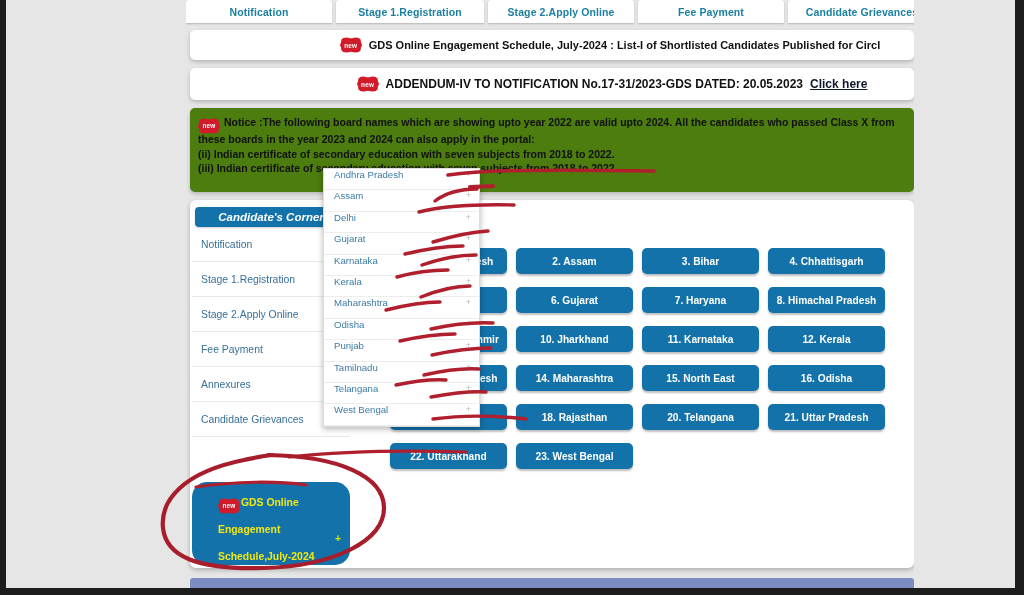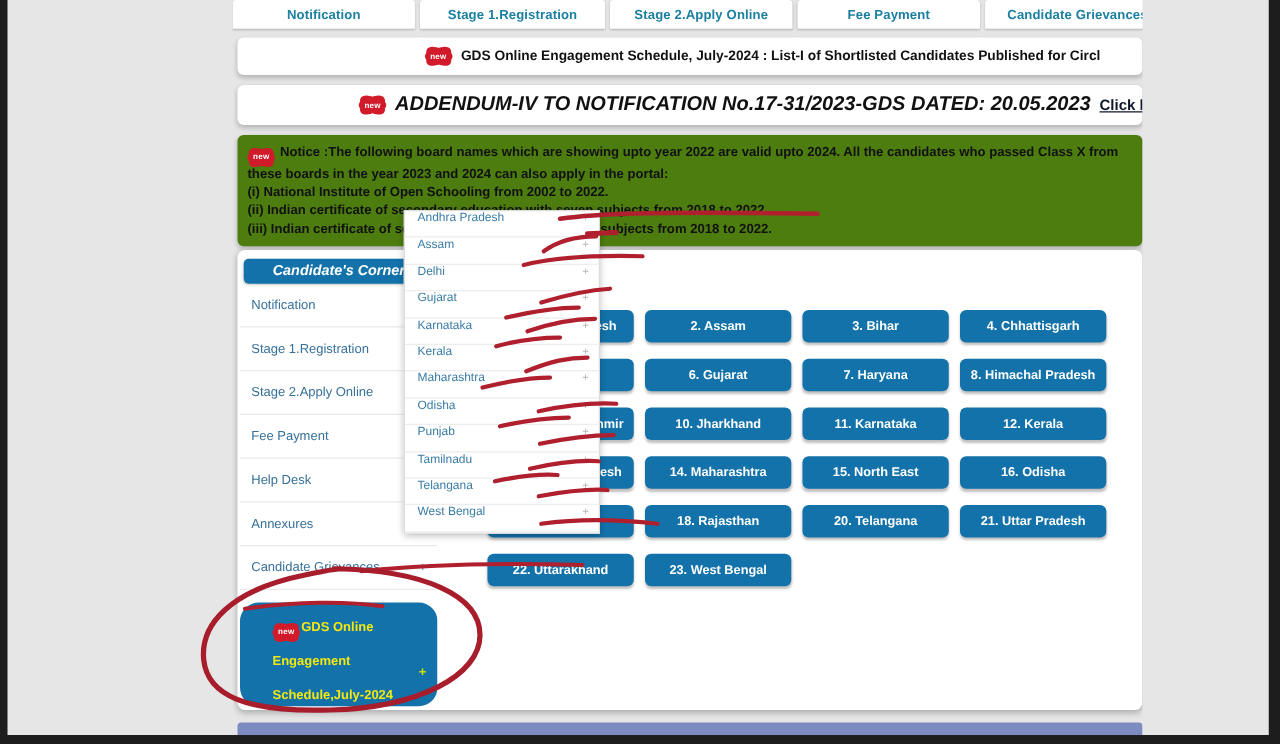--- a/index.html
+++ b/index.html
@@ -61,21 +61,21 @@
     background: #fff;
     border-radius: 5px;
     box-shadow: 0 2px 4px rgba(0,0,0,.22);
     display: flex; align-items: center; justify-content: center;
     font-size: 11px; font-weight: bold; color: #111;
     white-space: nowrap;
     overflow: hidden;
   }
   #notice-bar-1 { top: 30px; height: 30px; }
   #notice-bar-2 { top: 68px; height: 32px; font-size: 12px; }
-  #notice-bar-2 .nb-text { font-size: 16px; font-style: italic; }
+  #notice-bar-2 .nb-text { font-size: 12px; }
   .nb-inner { display: flex; align-items: center; gap: 7px; }
   #notice-bar-1 .nb-inner { transform: translateX(58px); }
   #notice-bar-2 .nb-inner { transform: translateX(60px); }
   .link-here { color: #0f172a; text-decoration: underline; font-weight: bold; }
 
   
   .newbadge {
     position: relative;
     width: 22px; height: 12px;
     background: #d11b2a;
@@ -254,44 +254,40 @@
             <a class="link-here" href="#">Click here</a>
         </div>
       </div>
 
       <div id="notice-panel">
         <div class="np-line">
           <span class="newbadge">
               <span>new</span>
             </span><span>Notice :The following board names which are showing upto year 2022 are valid upto 2024. All the candidates who passed Class X from these boards in the year 2023 and 2024 can also apply in the portal:</span>
         </div>
-        <div class="np-line">(i) National Institute of Open Schooling from 2002 to 2022.</div>
         <div class="np-line">(ii) Indian certificate of secondary education with seven subjects from 2018 to 2022.</div>
         <div class="np-line">(iii) Indian certificate of secondary education with seven subjects from 2018 to 2022.</div>
       </div>
 
       <div id="content-panel">
 
         <div id="sidebar">
           <div id="sidebar-header">Candidate's Corner</div>
 
           <div class="side-item">
             <span>Notification</span>
           </div>
           <div class="side-item">
             <span>Stage 1.Registration</span>
           </div>
           <div class="side-item">
             <span>Stage 2.Apply Online</span>
           </div>
           <div class="side-item">
             <span>Fee Payment</span>
-          </div>
-          <div class="side-item">
-            <span>Help Desk</span>
           </div>
           <div class="side-item">
             <span>Annexures</span>
           </div>
           <div class="side-item">
             <span>Candidate Grievances</span>
             <span class="plus">+</span>
           </div>
 
           <div id="side-highlight">

